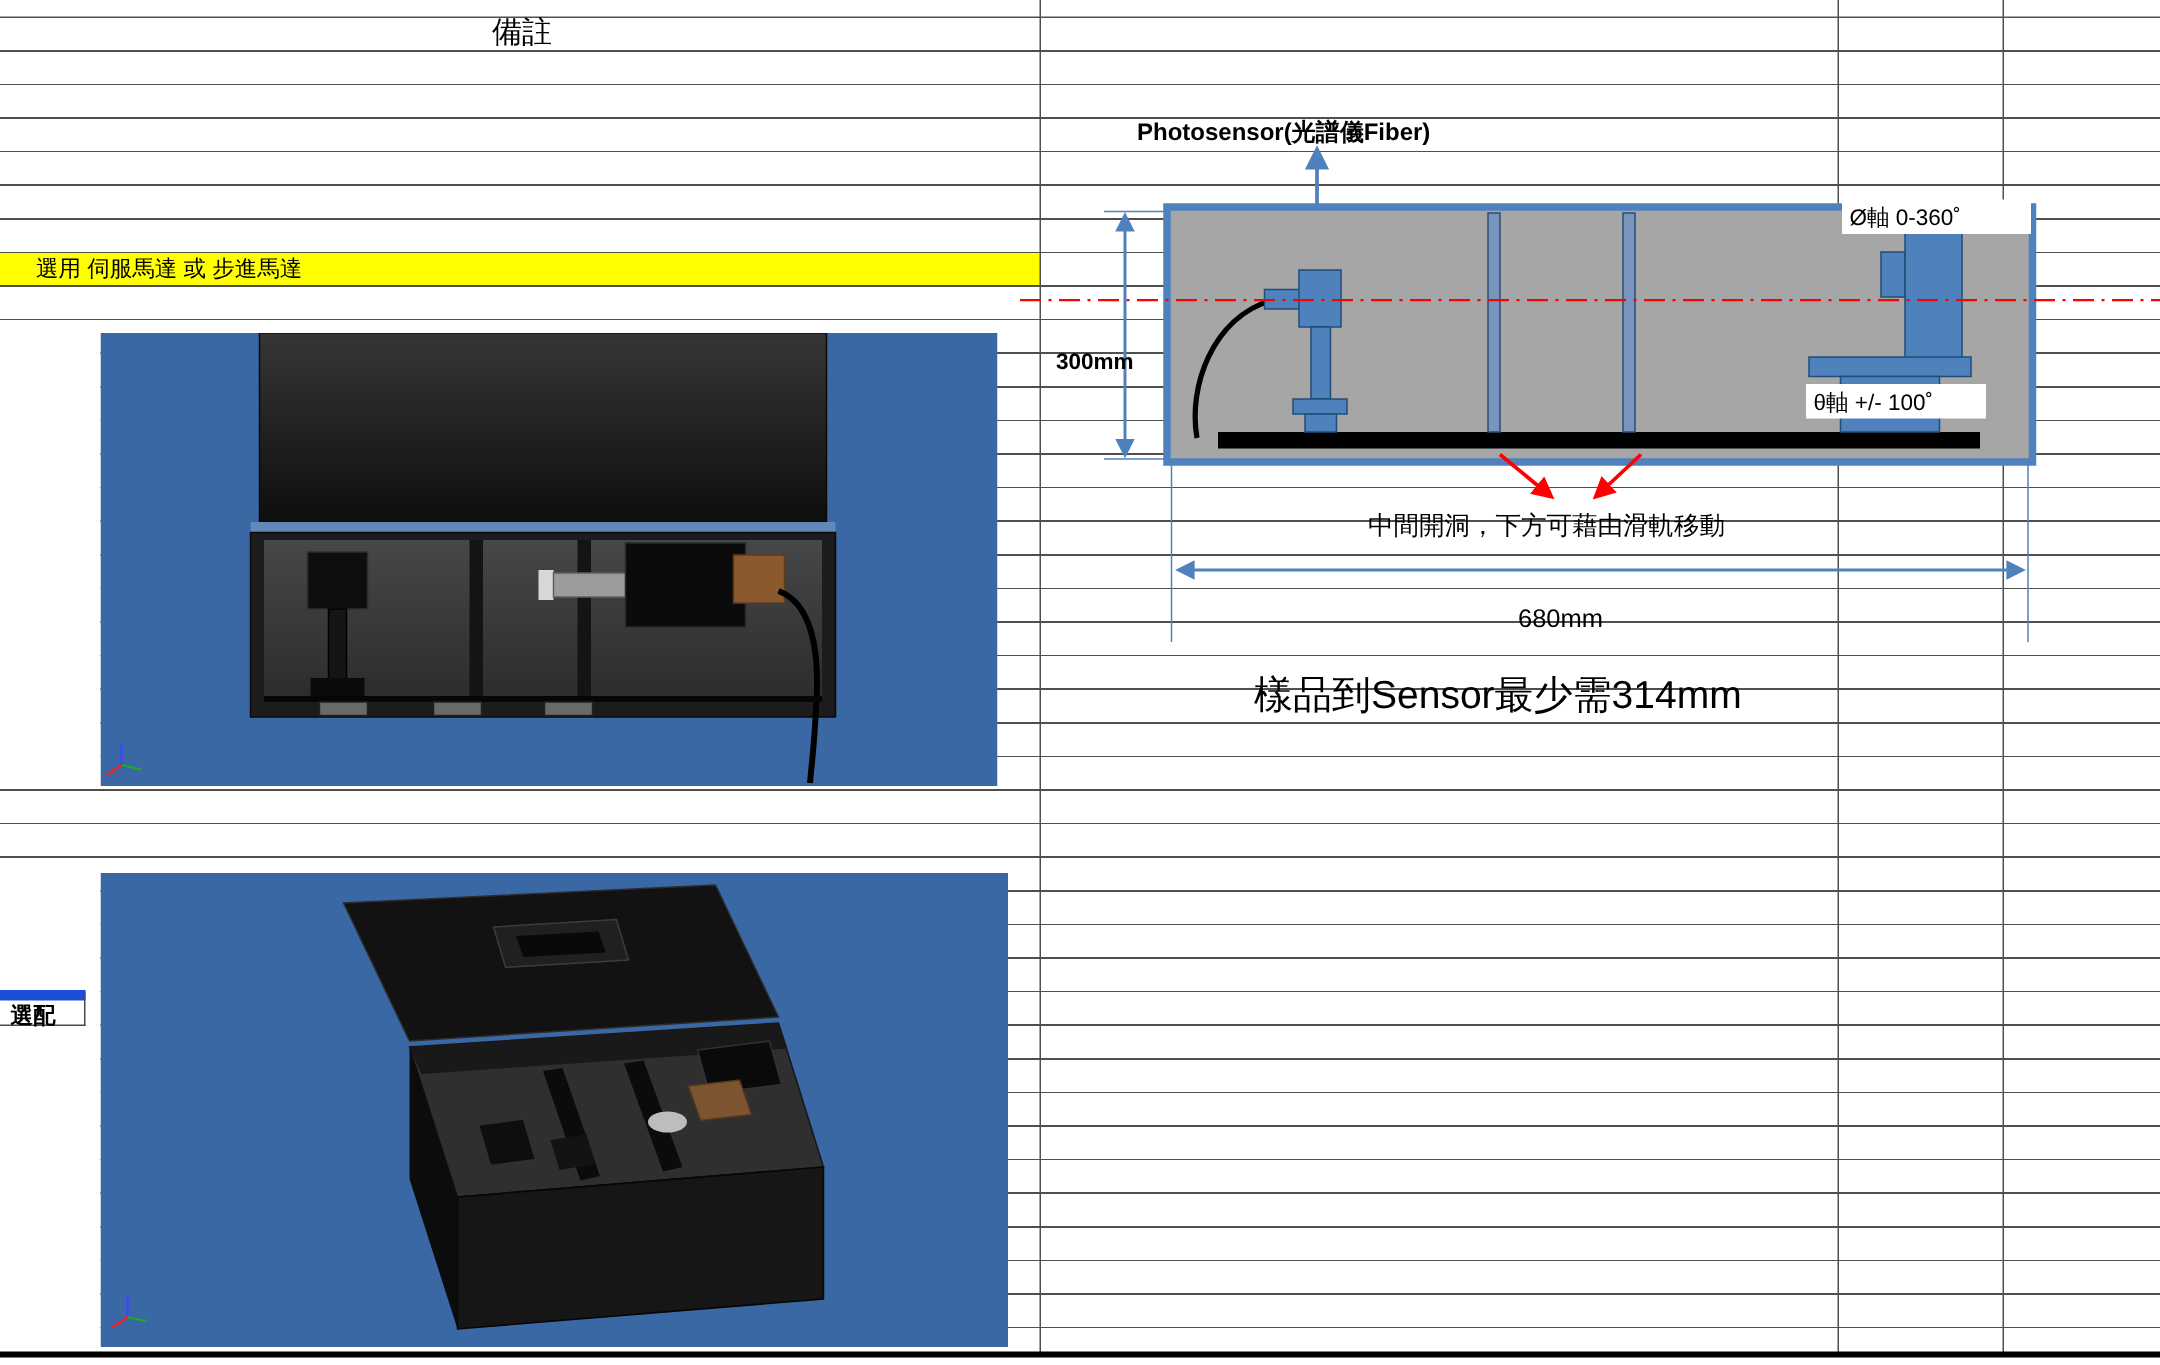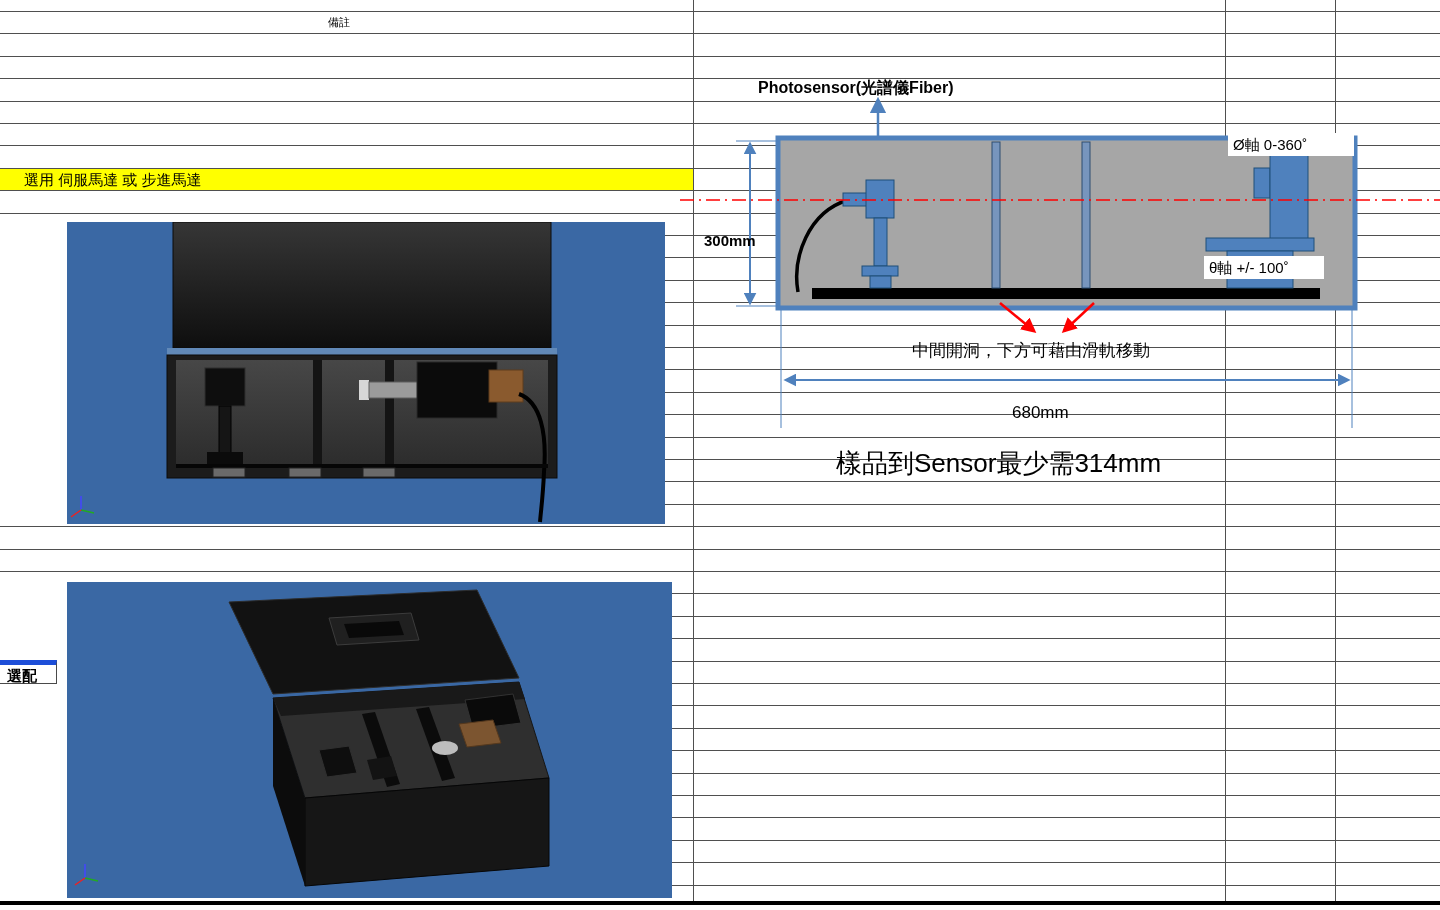--- a/index.html
+++ b/index.html
@@ -10,24 +10,24 @@
   .abs{position:absolute;}
   
   .rows{
     left:0;top:11px;width:1440px;height:876px;z-index:2;pointer-events:none;
     background-image:repeating-linear-gradient(to bottom,#4f4f4f 0px,#4f4f4f 1px,transparent 1px,transparent 22.4px);
   }
   .vline{top:0;width:1px;height:903px;background:#4f4f4f;z-index:2;}
   .cover{background:#ffffff;z-index:3;}
   .band{left:0;top:168px;width:694px;height:23px;background:#ffff00;z-index:1;}
   .band span{display:block;padding-left:24px;font-size:15px;line-height:23px;}
-  .remark{left:328px;top:12px;font-size:11px;line-height:21px;z-index:4;font-family:Liberation Serif, serif;}
+  .remark{left:328px;top:12px;font-size:20px;line-height:21px;z-index:4;font-family:Liberation Serif, serif;}
   .optcell{
     left:0;top:660px;width:57px;height:24px;box-sizing:border-box;background:#fff;z-index:4;
-    border-top:5px solid #1d4ed8;border-bottom:1px solid #4a4a4a;border-right:1px solid #4a4a4a;
+    border-top:7px solid #1d4ed8;border-bottom:1px solid #4a4a4a;border-right:1px solid #4a4a4a;
     font-size:15px;font-weight:bold;line-height:22px;padding-left:7px;
   }
   .pic{z-index:5;}
   .diagram{left:680px;top:60px;z-index:6;}
   .thickline{left:0;top:901px;width:1440px;height:4px;background:#000;z-index:7;}
   svg text{font-family:"Liberation Sans",sans-serif;fill:#000;}
 </style>
 </head>
 <body>
 

